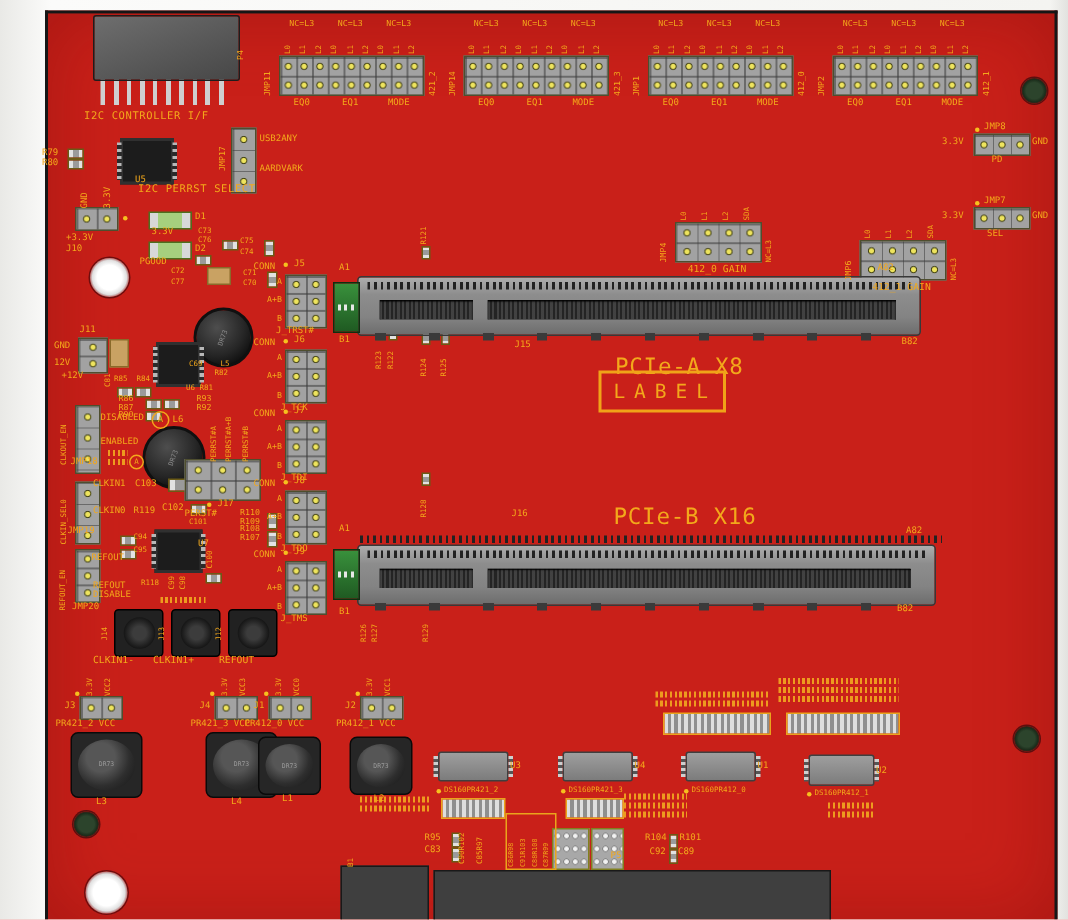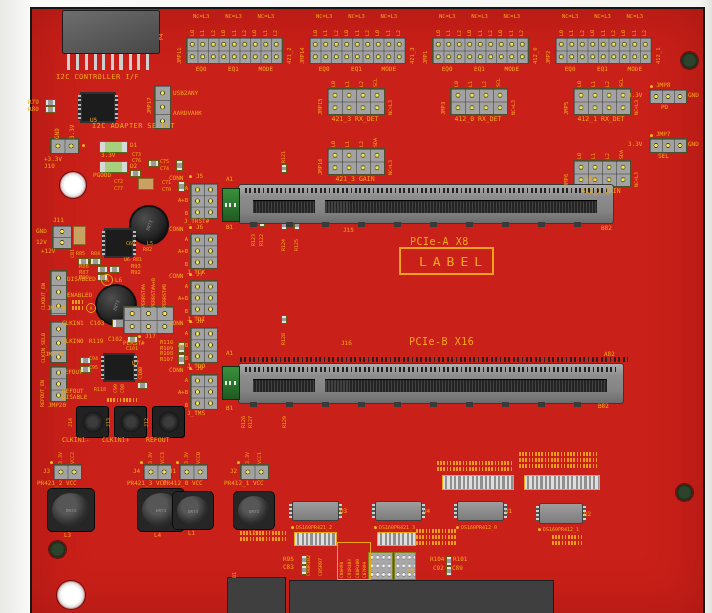--- a/index.html
+++ b/index.html
@@ -2,25 +2,25 @@
 <html><head>
 <meta charset="utf-8">
 <style>
   :root{ --silk:#f3a81b; }
   html,body{margin:0;padding:0;background:#ffffff;}
   #pg{position:relative;width:712px;height:613px;background:linear-gradient(90deg,#e9e9e6,#fbfbfa 34px,#f4f4f1 700px,#e2e2df);overflow:hidden;
       font-family:"DejaVu Sans Mono",monospace;}
   #board{position:absolute;left:30px;top:7px;width:671px;height:606px;background:#c92019;border:2px solid #161616;border-bottom:none;
          box-shadow:inset 0 0 50px rgba(110,8,8,.35);}
   .t{position:absolute;color:var(--silk);font-size:6px;line-height:1.1;white-space:nowrap;z-index:5;}
-  .t5{font-size:5px}.t55{font-size:5.5px}.t65{font-size:6.5px}.t7{font-size:7px;letter-spacing:.4px}.t9{font-size:10px;letter-spacing:.5px}
+  .t5{font-size:5px}.t55{font-size:5.5px}.t65{font-size:6.5px}.t7{font-size:7px;letter-spacing:.4px}.t9{font-size:15px;letter-spacing:.5px}
   .v{writing-mode:vertical-rl;transform:rotate(180deg);}
   .hsd{font-size:18px;letter-spacing:3px;color:#f5ad1d;}
   .lbox{position:absolute;border:2px solid #f0a318;display:flex;align-items:center;justify-content:center;
-        font-size:13px;letter-spacing:6px;color:var(--silk);z-index:5;padding-left:14px;}
+        font-size:13px;letter-spacing:6px;color:var(--silk);z-index:5;padding-left:4px;}
   
   .ph{position:absolute;background-color:#a2a2a2;border:1px solid #4e4e2e;z-index:4;
       background-image:radial-gradient(circle,#eee45e 1.4px,#3c3c10 2.1px,rgba(0,0,0,0) 2.7px),
         linear-gradient(90deg,rgba(60,60,60,.55) 1px,rgba(0,0,0,0) 1px),
         linear-gradient(rgba(60,60,60,.55) 1px,rgba(0,0,0,0) 1px);
       background-size:var(--bsx,13px) var(--bsy,13px);}
   .ph92{width:95px;height:25px;--bsx:10.5px;--bsy:12.5px}
   .ph56{width:56px;height:25px;--bsx:14px;--bsy:12.5px}
   .ph3x1{width:36px;height:13px;--bsx:12px;--bsy:13px}
   .ph1x3{width:15px;height:42px;--bsx:15px;--bsy:14px}
@@ -196,68 +196,32 @@
     <div class="ph ph92" style="top:24px;left:1px"></div>
     <div class="t v t55" style="left:-9px;top:25px;height:26px">JMP2</div>
     <div class="t v t55" style="right:-10px;top:25px;height:26px">412_1</div>
     <div class="funcrow" style="top:52px">
         <span>EQ0</span>
         <span>EQ1</span>
         <span>MODE</span>
       </div>
   </div>
 
-  <div class="rxg" style="left:326px;top:72px">
+
+  <div class="rxg" style="left:449px;top:132px">
     <div class="colrow4" style="top:0;left:1px">
         <span>L0</span>
         <span>L1</span>
         <span>L2</span>
-        <span>SCL</span>
+        <span>SDA</span>
       </div>
     <div class="ph ph56" style="top:16px;left:1px"></div>
-    <div class="t v t55" style="left:-9px;top:17px;height:26px">JMP15</div>
+    <div class="t v t55" style="left:-9px;top:17px;height:26px">JMP4</div>
     <div class="t v t5" style="right:-9px;top:16px;height:27px">NC=L3</div>
-    <div class="t t65" style="left:-12px;top:44px;width:82px;text-align:center">421_3 RX_DET</div>
-  </div>
-  <div class="rxg" style="left:449px;top:72px">
-    <div class="colrow4" style="top:0;left:1px">
-        <span>L0</span>
-        <span>L1</span>
-        <span>L2</span>
-        <span>SCL</span>
-      </div>
-    <div class="ph ph56" style="top:16px;left:1px"></div>
-    <div class="t v t55" style="left:-9px;top:17px;height:26px">JMP3</div>
-    <div class="t v t5" style="right:-9px;top:16px;height:27px">NC=L3</div>
-    <div class="t t65" style="left:-12px;top:44px;width:82px;text-align:center">412_0 RX_DET</div>
-  </div>
-  <div class="rxg" style="left:572px;top:72px">
-    <div class="colrow4" style="top:0;left:1px">
-        <span>L0</span>
-        <span>L1</span>
-        <span>L2</span>
-        <span>SCL</span>
-      </div>
-    <div class="ph ph56" style="top:16px;left:1px"></div>
-    <div class="t v t55" style="left:-9px;top:17px;height:26px">JMP5</div>
-    <div class="t v t5" style="right:-9px;top:16px;height:27px">NC=L3</div>
-    <div class="t t65" style="left:-12px;top:44px;width:82px;text-align:center">412_1 RX_DET</div>
-  </div>
-
-  <div class="rxg" style="left:326px;top:132px">
-    <div class="colrow4" style="top:0;left:1px">
-        <span>L0</span>
-        <span>L1</span>
-        <span>L2</span>
-        <span>SDA</span>
-      </div>
-    <div class="ph ph56" style="top:16px;left:1px"></div>
-    <div class="t v t55" style="left:-9px;top:17px;height:26px">JMP16</div>
-    <div class="t v t5" style="right:-9px;top:16px;height:27px">NC=L3</div>
-    <div class="t t65" style="left:-8px;top:44px;width:74px;text-align:center">421_3 GAIN</div>
+    <div class="t t65" style="left:-8px;top:44px;width:74px;text-align:center">412_0 GAIN</div>
   </div>
   <div class="rxg" style="left:572px;top:144px">
     <div class="colrow4" style="top:0;left:1px">
         <span>L0</span>
         <span>L1</span>
         <span>L2</span>
         <span>SDA</span>
       </div>
     <div class="ph ph56" style="top:16px;left:1px"></div>
     <div class="t v t55" style="left:-9px;top:17px;height:26px">JMP6</div>
@@ -281,21 +245,21 @@
   <div class="t" style="left:28px;top:99px">R79</div>
   <div class="t" style="left:28px;top:106px">R80</div>
   <div class="part" style="left:45px;top:99px"></div>
   <div class="part" style="left:45px;top:106px"></div>
   <div class="qfn" style="left:80px;top:92px;width:32px;height:27px"></div>
   <div class="ph ph1x3" style="left:154px;top:85px"></div>
   <div class="t v t55" style="left:146px;top:90px;height:24px">JMP17</div>
   <div class="t" style="left:173px;top:90px">USB2ANY</div>
   <div class="t" style="left:173px;top:110px">AARDVARK</div>
   <div class="t" style="left:90px;top:117px">U5</div>
-  <div class="t t7" style="left:92px;top:123px">I2C ADAPTER SELECT</div>
+  <div class="t t7" style="left:92px;top:123px">I2C PERRST SELECT</div>
 
   <div class="t v" style="left:54px;top:121px;height:18px">GND</div>
   <div class="t v" style="left:69px;top:120px;height:19px">3.3V</div>
   <div class="ph ph2x1" style="left:50px;top:138px"></div>
   <div class="dot" style="left:82px;top:144px"></div>
   <div class="t" style="left:44px;top:156px">+3.3V</div>
   <div class="t" style="left:44px;top:163px">J10</div>
 
   <div class="led" style="left:99px;top:141px;width:27px;height:10px"></div>
   <div class="t" style="left:130px;top:142px">D1</div>

